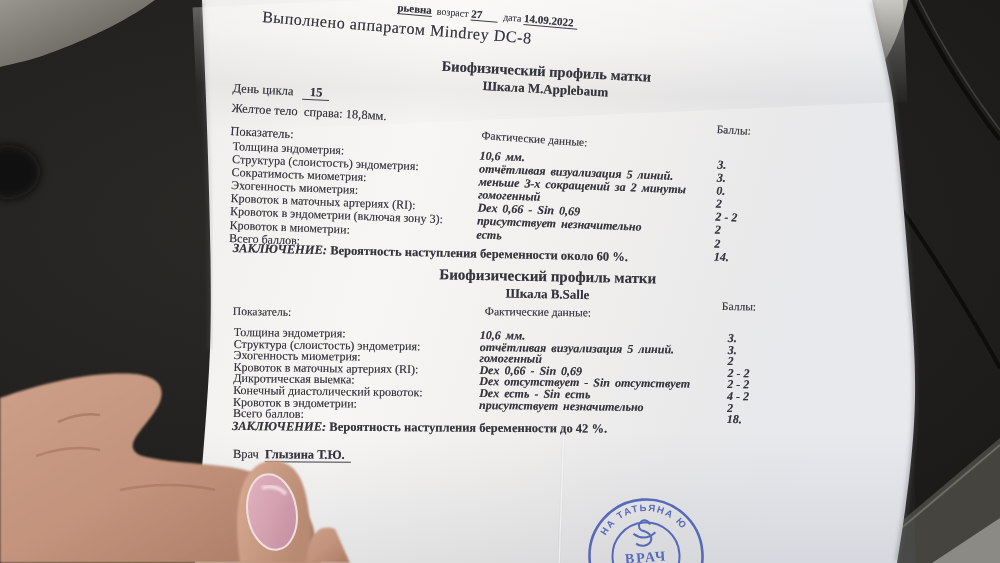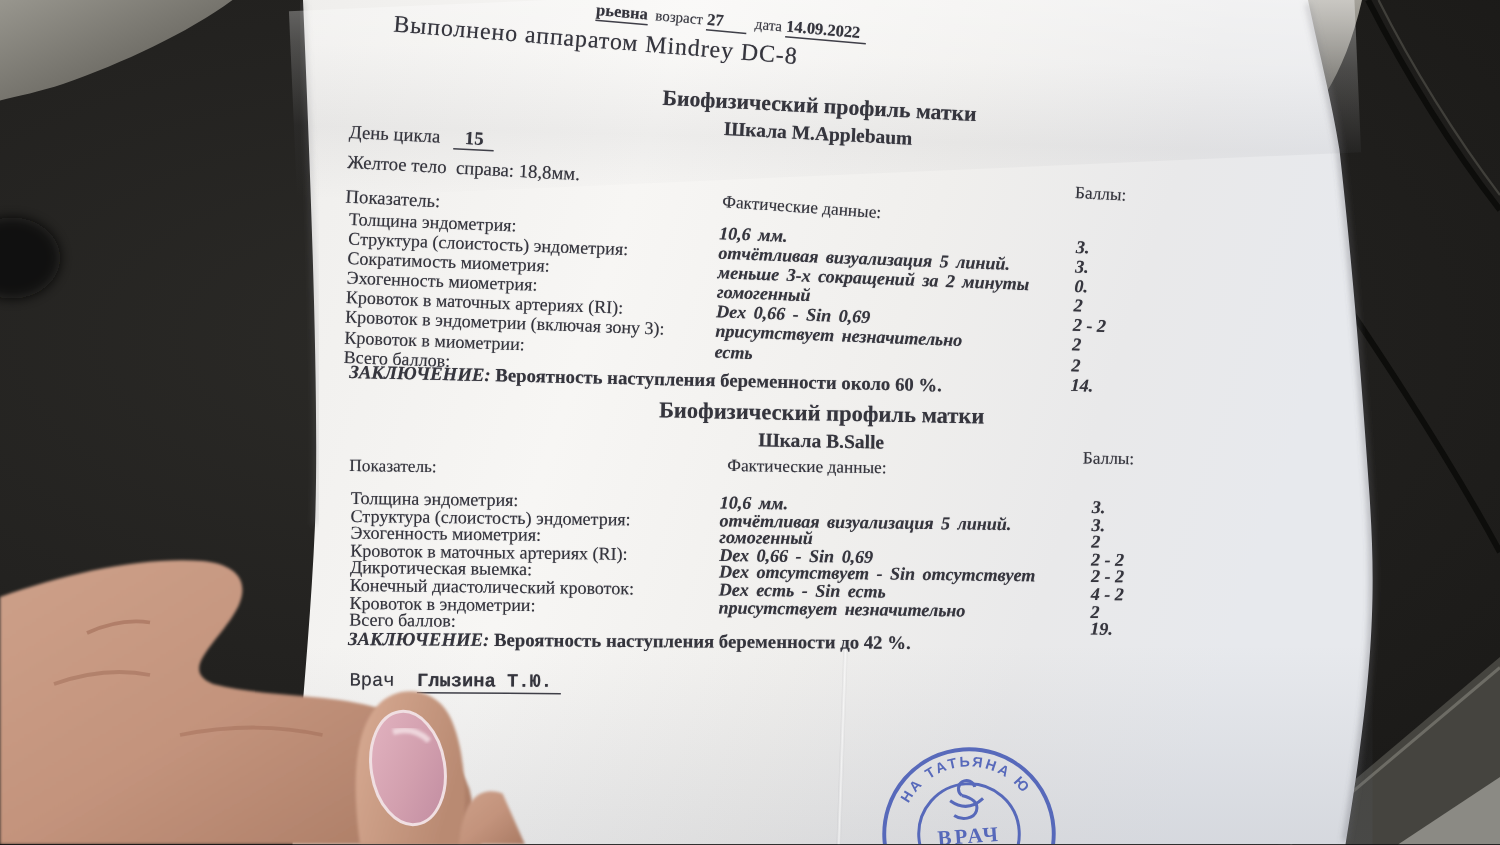--- a/index.html
+++ b/index.html
@@ -39,21 +39,21 @@
   .tlabel{position:absolute;left:0;font-size:12px;}
   .tvalue{position:absolute;font-size:12px;font-weight:bold;font-style:italic;word-spacing:2px;}
   .tscore{position:absolute;font-size:12px;font-weight:bold;font-style:italic;}
   #table1 .tvalue{left:247px;} #table1 .tscore{left:485px;}
   #table2 .tvalue{left:246px;} #table2 .tscore{left:494px;}
   .concl{font-size:12.5px;transform-origin:0 0;white-space:nowrap;}
   #concl1{left:233px;top:241px;transform:rotate(1.3deg);}
   #concl2{left:232px;top:419px;transform:rotate(.4deg);}
   .concl .cl{font-weight:bold;font-style:italic;}
   .concl .ct{font-weight:bold;}
-  #vrach{left:233px;top:447px;font-size:12.5px;transform:rotate(.4deg);transform-origin:0 0;white-space:nowrap;font-family:Liberation Mono, monospace;}
+  #vrach{left:233px;top:447px;font-size:12.5px;transform:rotate(.4deg);transform-origin:0 0;white-space:nowrap;}
   
   #fold-glow{left:195px;top:-8px;width:710px;height:125px;pointer-events:none;
     transform:rotate(-2.5deg);
     background:linear-gradient(184deg, rgba(255,255,255,.5) 0%, rgba(255,255,255,.2) 40%, rgba(110,112,122,.07) 72%, rgba(110,112,122,0) 100%);}
   #shade-bottom{left:200px;top:430px;width:715px;height:133px;pointer-events:none;
     background:linear-gradient(180deg, rgba(255,255,255,0) 0%, rgba(96,104,122,.09) 70%, rgba(96,104,122,.13) 100%);}
   #crease-v{left:560px;top:428px;width:3px;height:135px;pointer-events:none;transform:rotate(2deg);
     background:linear-gradient(90deg, rgba(70,70,80,.08), rgba(255,255,255,.55), rgba(70,70,80,.06));}
   
   #bg-svg{z-index:1} #paper-svg{z-index:2} .shading{z-index:3} .doc{z-index:4}
@@ -228,21 +228,21 @@
         <span class="tscore">4 - 2</span>
       </div>
     <div class="trow">
         <span class="tlabel">Кровоток в эндометрии:</span>
         <span class="tvalue">присутствует незначительно</span>
         <span class="tscore">2</span>
       </div>
     <div class="trow">
         <span class="tlabel">Всего баллов:</span>
         <span class="tvalue"></span>
-        <span class="tscore">19.</span>
+        <span class="tscore">18.</span>
       </div>
   </div>
 
   <div id="concl2" class="abs doc concl">
     <span class="cl">ЗАКЛЮЧЕНИЕ:</span>&nbsp;<span class="ct">Вероятность наступления беременности до 42 %.</span>
   </div>
 
   <div id="vrach" class="abs doc">
     <span>Врач</span>&nbsp;
     <span class="b u" style="padding-right:6px">Глызина Т.Ю.</span>

